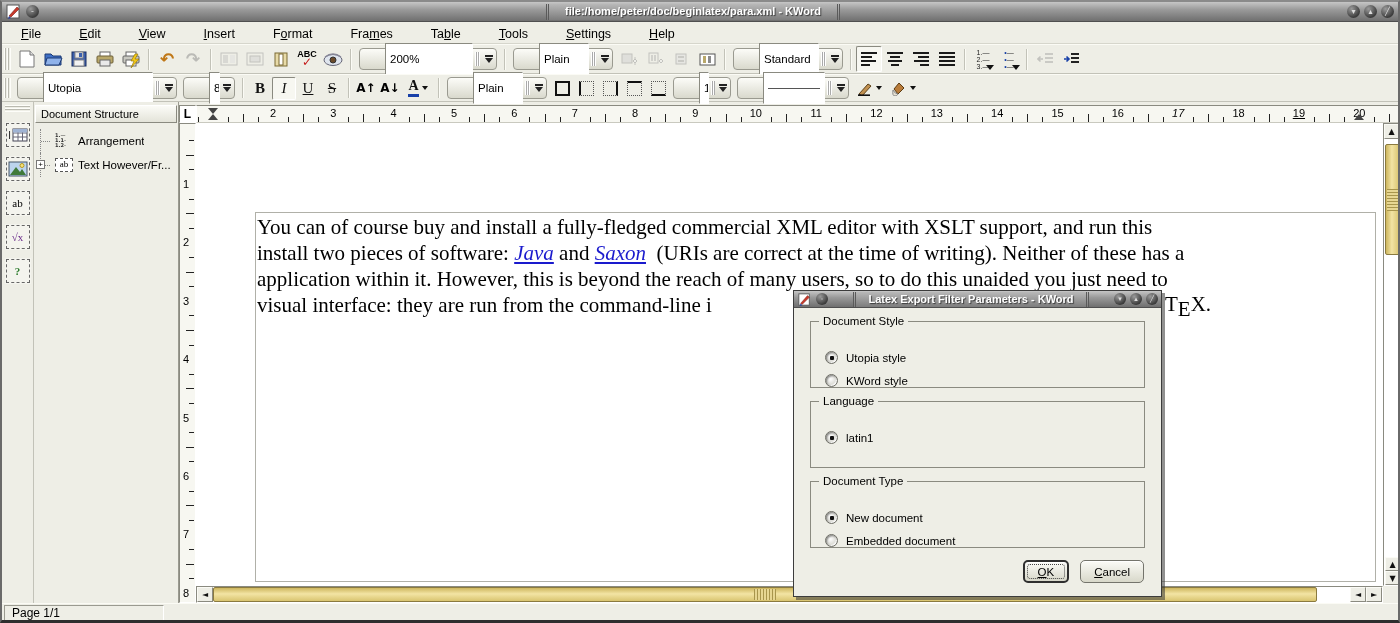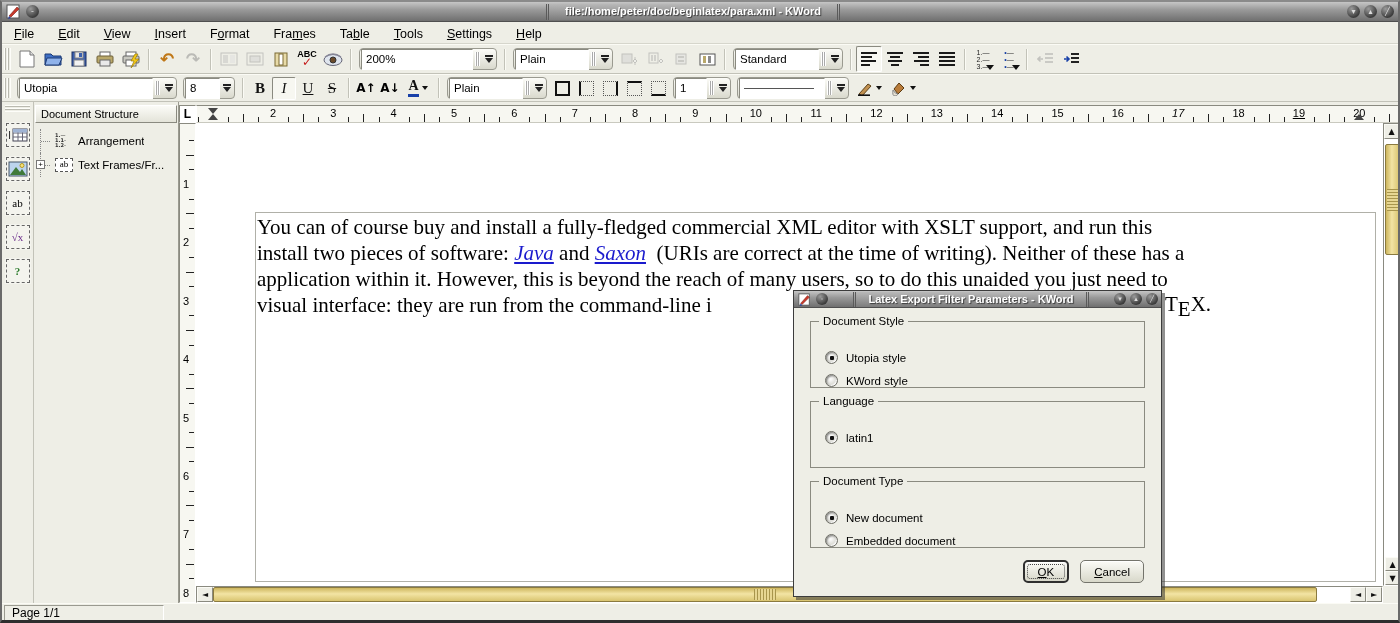--- a/index.html
+++ b/index.html
@@ -19,40 +19,40 @@
     border-left:3px double #5a5a5a;border-right:3px double #5a5a5a;
     color:#fff;font-size:11px;font-weight:bold;text-shadow:1px 1px 1px #3a3a3a;white-space:nowrap;}
   .round-btn{width:13px;height:13px;border-radius:50%;margin:0 2px;flex:0 0 auto;
     background:radial-gradient(circle at 35% 30%,#9a9a9a,#3c3c3c 70%);
     color:#ddd;font-size:8px;line-height:13px;text-align:center;cursor:default;}
   .app-icon{width:15px;height:15px;margin:0 3px 0 4px;flex:0 0 auto;}
 
   
   .menubar{left:2px;top:22px;width:1396px;height:20px;display:flex;align-items:center;
     background:#eeeee6;border-bottom:1px solid #d6d6cc;font-size:12.5px;color:#000;left:0;}
-  .menu-item{padding:2px 12px;white-space:nowrap;}
+  .menu-item{padding:2px 19px;white-space:nowrap;}
   .menu-item u{text-decoration:underline;}
 
   
   .tb{left:0;display:flex;align-items:center;background:#eeeee6;border-top:1px solid #fbfbf5;border-bottom:1px solid #c2c2b8;}
   .tb1{top:42px;width:1396px;height:30px;}
   .tb2{top:72px;width:1396px;height:28px;}
   .handle{width:7px;height:80%;margin:0 3px 0 2px;
     background:repeating-linear-gradient(90deg,#fdfdf9 0 1px,#b9b9af 1px 2px,#eeeee6 2px 3px);}
   .tsep{width:2px;height:75%;margin:0 4px;border-left:1px solid #c2c2b8;border-right:1px solid #fbfbf5;}
   .tbtn{width:26px;height:26px;display:flex;align-items:center;justify-content:center;
     border:1px solid transparent;border-radius:2px;position:relative;flex:0 0 auto;}
   .tb2 .tbtn{width:24px;height:23px;}
   .tbtn.pressed{background:#f7f7f1;border-color:#8a8a80 #ffffff #ffffff #8a8a80;}
   .tbtn.disabled{opacity:.42;filter:grayscale(85%);}
   .tbtn .cap{font-size:15px;font-family:"Liberation Serif",serif;color:#111;}
   .combo{height:22px;display:flex;align-items:center;background:linear-gradient(180deg,#fcfcf8,#d9d9cd);
     border:1px solid #9a9a90;border-radius:4px;padding:1px;margin:0 3px;flex:0 0 auto;}
-  .combo .field{height:21px;background:#fff;border:1px solid;border-color:#8a8a80 #ffffff #ffffff #8a8a80;
-    font-size:11.5px;padding:1px 4px;display:flex;align-items:center;white-space:nowrap;overflow:hidden;}
+  .combo .field{height:32px;background:#fff;border:1px solid;border-color:#8a8a80 #ffffff #ffffff #8a8a80;
+    font-size:11.5px;padding:1px 4px;display:flex;align-items:center;white-space:nowrap;overflow:hidden;margin-left:24px;}
   .combo .grip{width:5px;height:14px;margin:0 2px;
     background:repeating-linear-gradient(90deg,#fff 0 1px,#aaa 1px 2px);}
   .combo .drop{width:13px;height:14px;display:flex;flex-direction:column;align-items:center;justify-content:center;}
   .combo .drop .bar{width:8px;height:2px;background:#222;margin-bottom:1px;}
   .combo .drop .tri{width:0;height:0;border-left:4px solid transparent;border-right:4px solid transparent;border-top:5px solid #222;}
   .mini{font-size:7px;line-height:1;color:#222;}
 
   
   svg.ic{display:block;}
 
@@ -547,21 +547,21 @@
           <div class="tree-label">Arrangement</div>
         </div>
         <div class="tree-row">
           <div class="tree-stem">
             <i></i>
             <div class="expander">+</div>
           </div>
           <div class="ds-icon">
             <span class="icon-ab">ab</span>
           </div>
-          <div class="tree-label">Text Frames/Fr...</div>
+          <div class="tree-label">Text However/Fr...</div>
         </div>
       </div>
   </div>
 
   <div class="abs hruler">
     <div class="tabbox">L</div>
     <div class="hr-track" id="hr-track">
         <div class="htick" style="left: 0.5125px; height: 5px;"></div>
         <div class="htick" style="left: 30.6875px; height: 5px;"></div>
         <div class="htick half" style="left: 45.775px; height: 8px;"></div>

